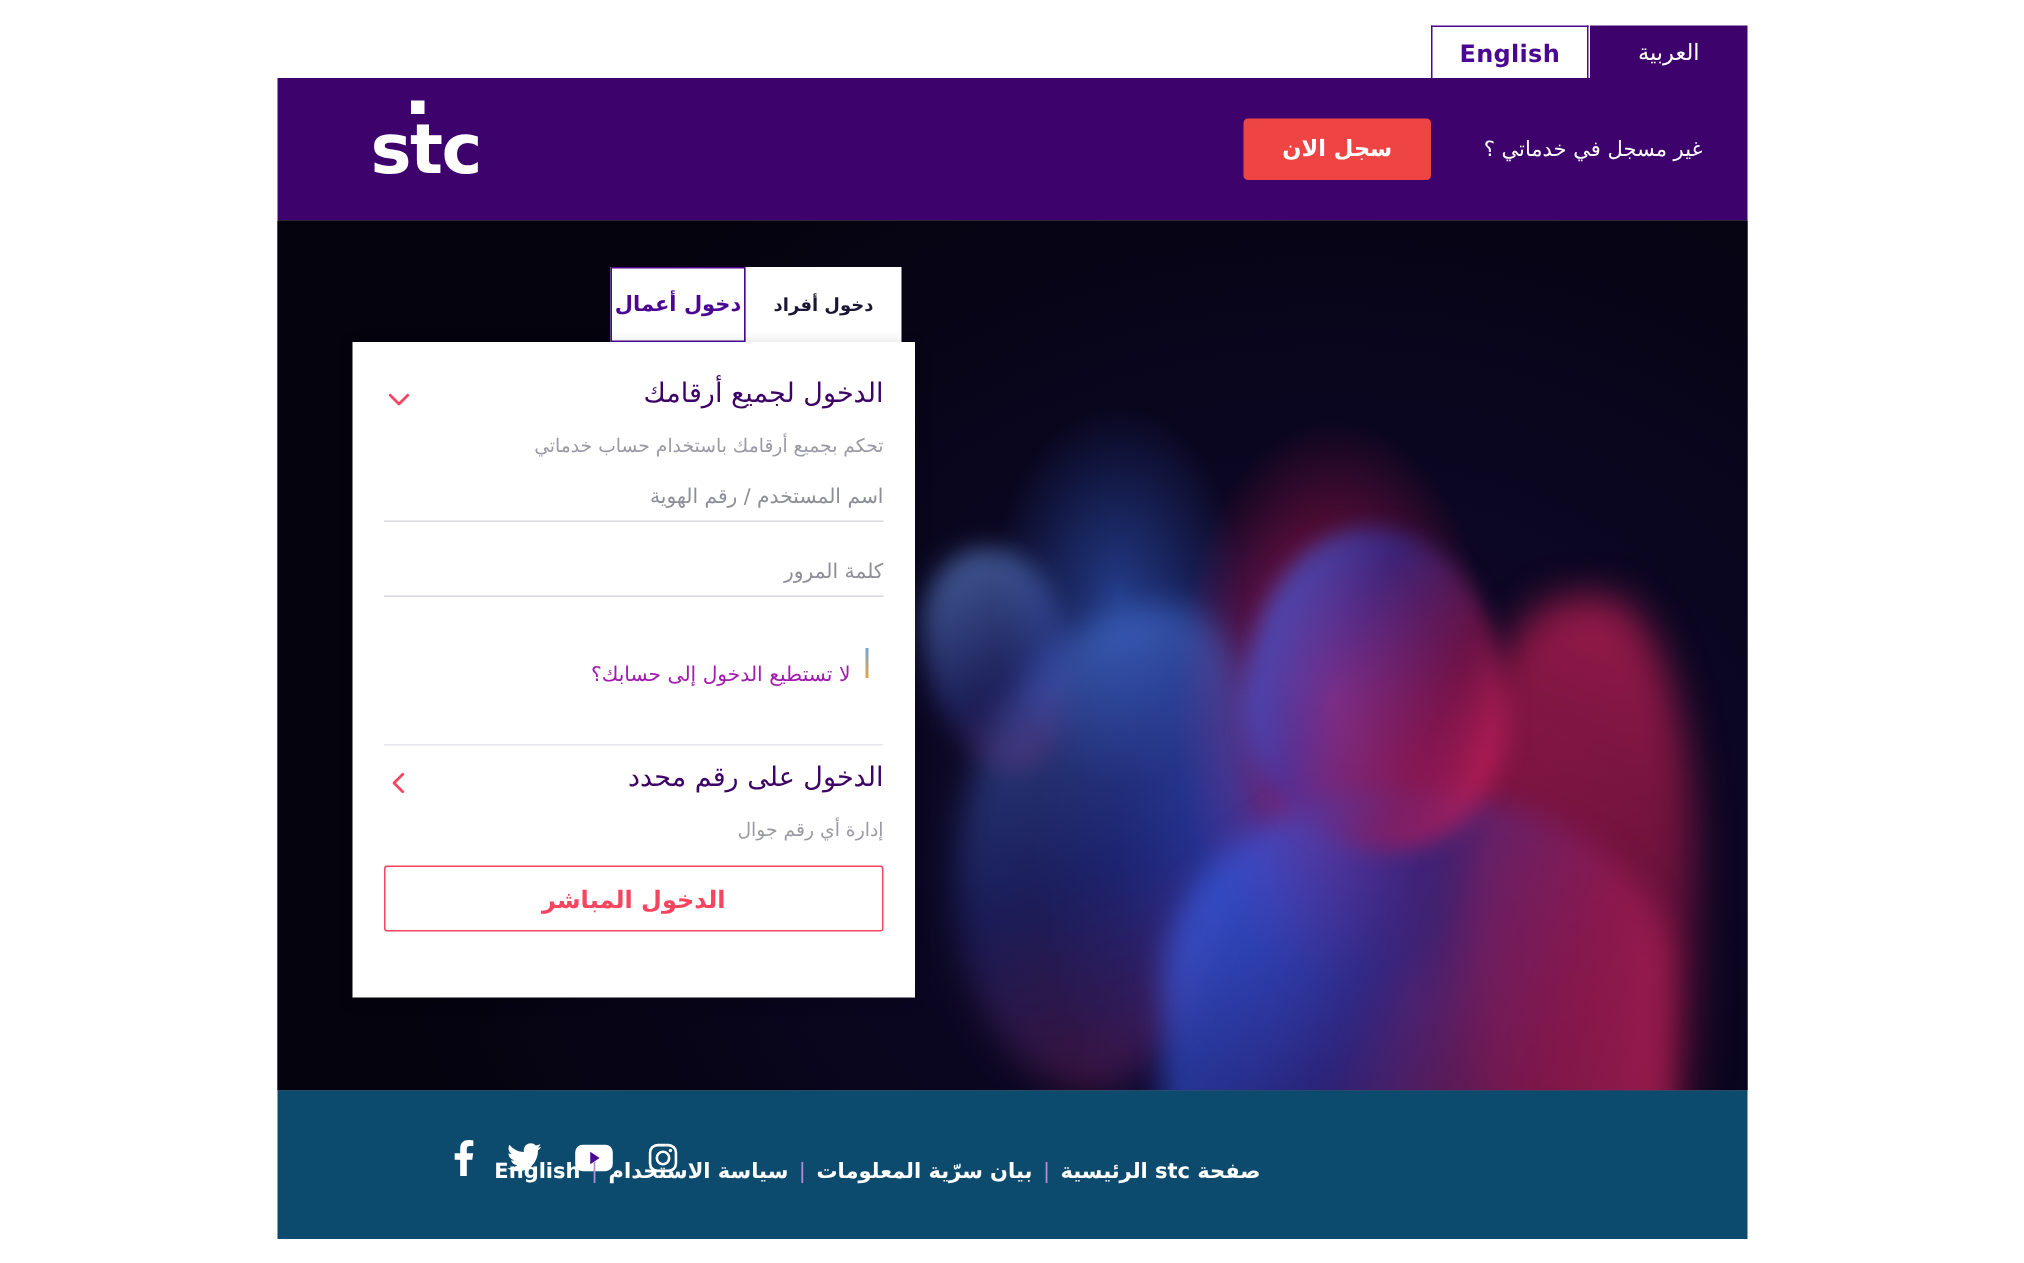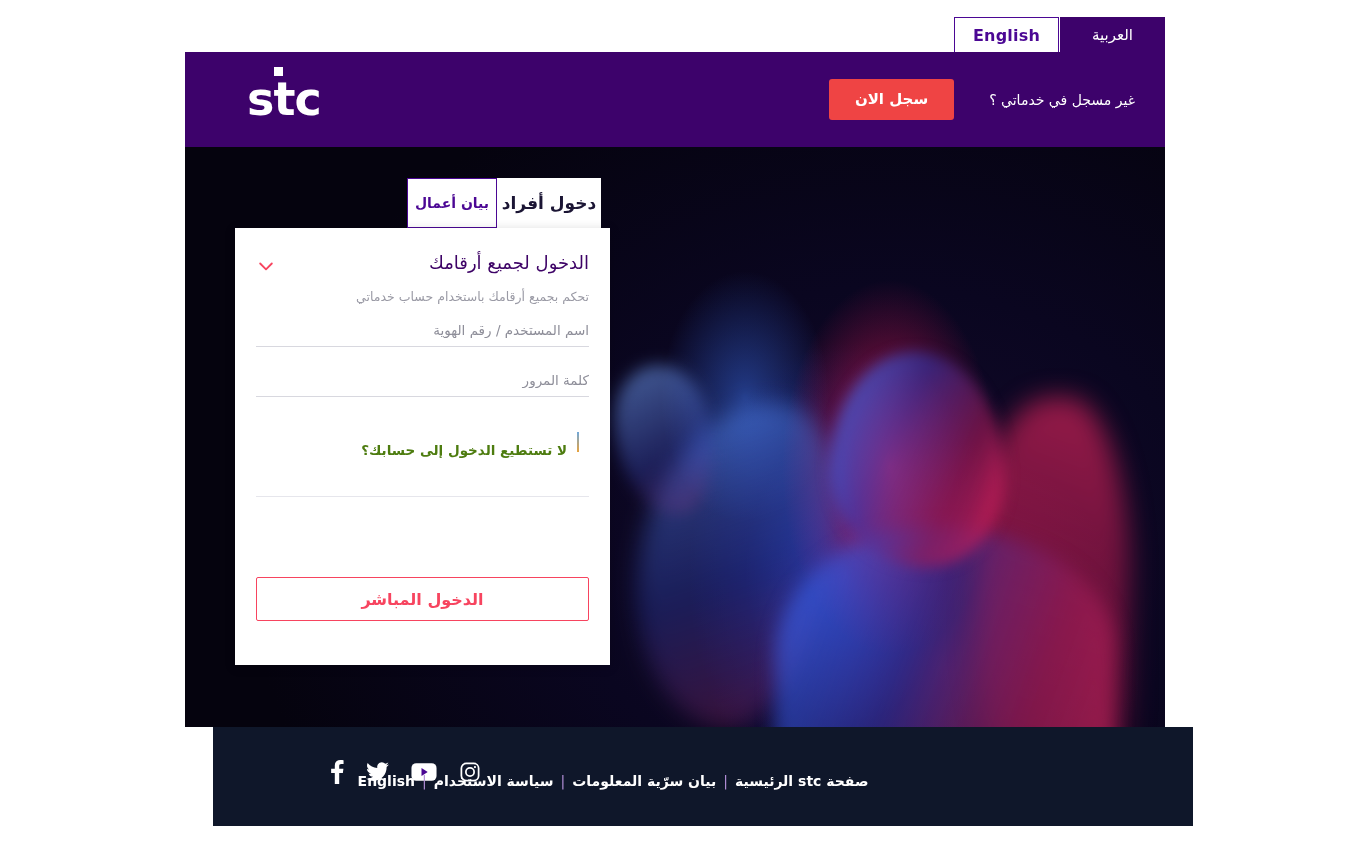--- a/index.html
+++ b/index.html
@@ -190,21 +190,21 @@
     height: 50px;
     display: flex;
     flex-direction: row;
   }
   .login-tab {
     box-sizing: border-box;
     height: 50px;
     display: flex;
     align-items: center;
     justify-content: center;
-    font-size: 17px;
+    font-size: 12px;
     font-weight: 700;
     cursor: pointer;
     background: #ffffff;
   }
   .login-tab.active {
     width: 104px;
     color: #1B1534;
   }
   .login-tab.inactive {
     width: 90px;
@@ -315,23 +315,23 @@
     flex: 0 0 133px;
   }
   .vbar {
     width: 2px;
     height: 20px;
     background: linear-gradient(180deg, #6FA8DC 0%, #E8A33D 100%);
     margin: 0 10px;
     flex: 0 0 2px;
   }
   .trouble-link {
-    color: #4d7c0f;
+    color: #a21caf;
     font-size: 13.5px;
-    font-weight: 700;
+    font-weight: 400;
     line-height: 18px;
     text-align: right;
     text-decoration: none;
     flex: 1;
     cursor: pointer;
     margin-top: 16px;
   }
 
   .direct-btn {
     position: absolute;
@@ -350,22 +350,21 @@
     border-radius: 2px;
   }
 
   
   .footer {
     position: absolute;
     left: 0;
     top: 727px;
     width: 980px;
     height: 99px;
-    background: #0f172a;
-    margin-left: 28px;
+    background: #0c4a6e;
   }
   .social {
     position: absolute;
     right: 712px;
     top: 33px;
     display: flex;
     flex-direction: row;
     gap: 22px;
     align-items: center;
   }
@@ -424,21 +423,21 @@
       <div class="fig-scarf-red"></div>
       <div class="fig-body"></div>
       <div class="fig-head"></div>
     </div>
 
     <div class="login-tabs">
       <div class="login-tab active">
         <span>دخول أفراد</span>
       </div>
       <div class="login-tab inactive">
-        <span>بيان أعمال</span>
+        <span>دخول أعمال</span>
       </div>
     </div>
 
     <div class="card">
 
       <div class="acc-row top">
         <div class="acc-texts">
           <div class="acc-title">الدخول لجميع أرقامك</div>
           <div class="acc-sub">تحكم بجميع أرقامك باستخدام حساب خدماتي</div>
         </div>
@@ -455,20 +454,29 @@
         <input type="password" placeholder="كلمة المرور" style="">
       </div>
 
       <div class="action-row">
         <div class="vbar"></div>
         <a class="trouble-link">لا تستطيع الدخول إلى حسابك؟</a>
       </div>
 
       <div class="divider d1"></div>
 
+      <div class="acc-row bottom">
+        <div class="acc-texts">
+          <div class="acc-title">الدخول على رقم محدد</div>
+          <div class="acc-sub">إدارة أي رقم جوال</div>
+        </div>
+        <svg class="chev" viewBox="0 0 24 24">
+          <path d="M15 5 L8 12 L15 19" fill="none" stroke="#F7445F" stroke-width="2.2" stroke-linecap="round" stroke-linejoin="round"></path>
+        </svg>
+      </div>
 
       <button class="direct-btn">الدخول المباشر</button>
     </div>
   </div>
 
   <div class="footer">
     <div class="social">
       <svg width="22" height="22" viewBox="0 0 24 24">
         <rect x="2.6" y="2.6" width="18.8" height="18.8" rx="5.4" fill="none" stroke="#ffffff" stroke-width="1.9"></rect>
         <circle cx="12" cy="12" r="4.5" fill="none" stroke="#ffffff" stroke-width="1.9"></circle>

